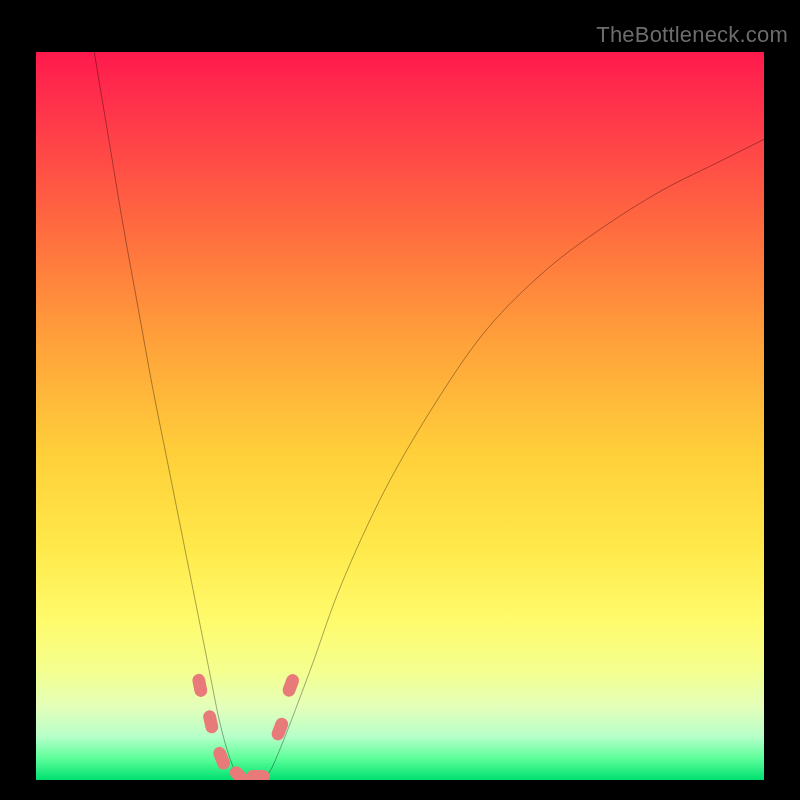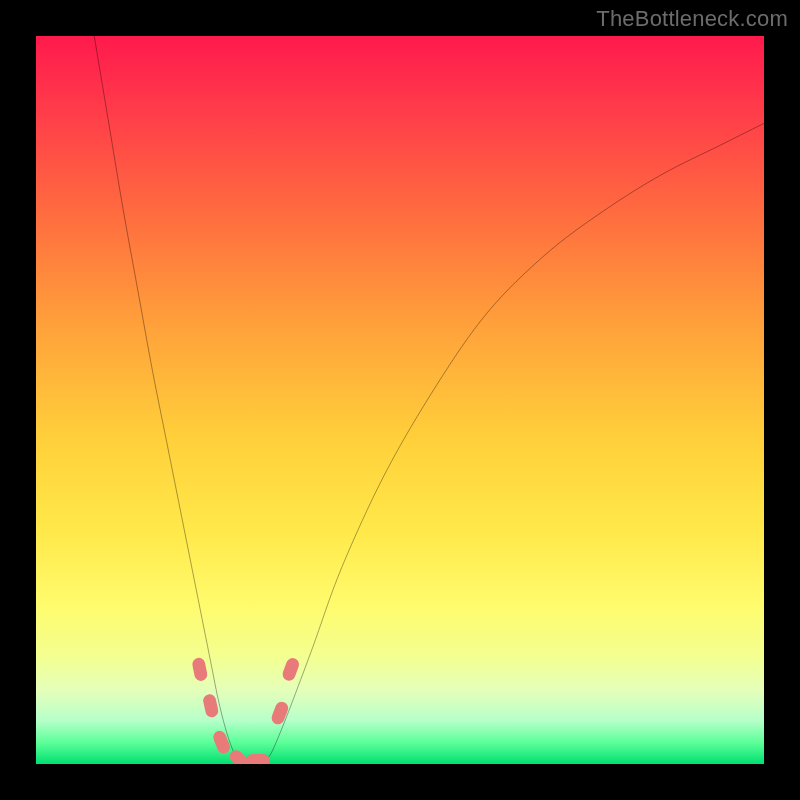--- a/index.html
+++ b/index.html
@@ -7,21 +7,21 @@
     padding: 0;
     width: 800px;
     height: 800px;
     overflow: hidden;
     background: #000;
     font-family: Arial, Helvetica, sans-serif;
   }
   .frame {
     position: absolute;
     left: 0;
-    top: 0;
+    top: 16px;
     width: 800px;
     height: 592px;
     background: #000;
   }
   .plot {
     position: absolute;
     left: 36px;
     top: 36px;
     width: 728px;
     height: 728px;

